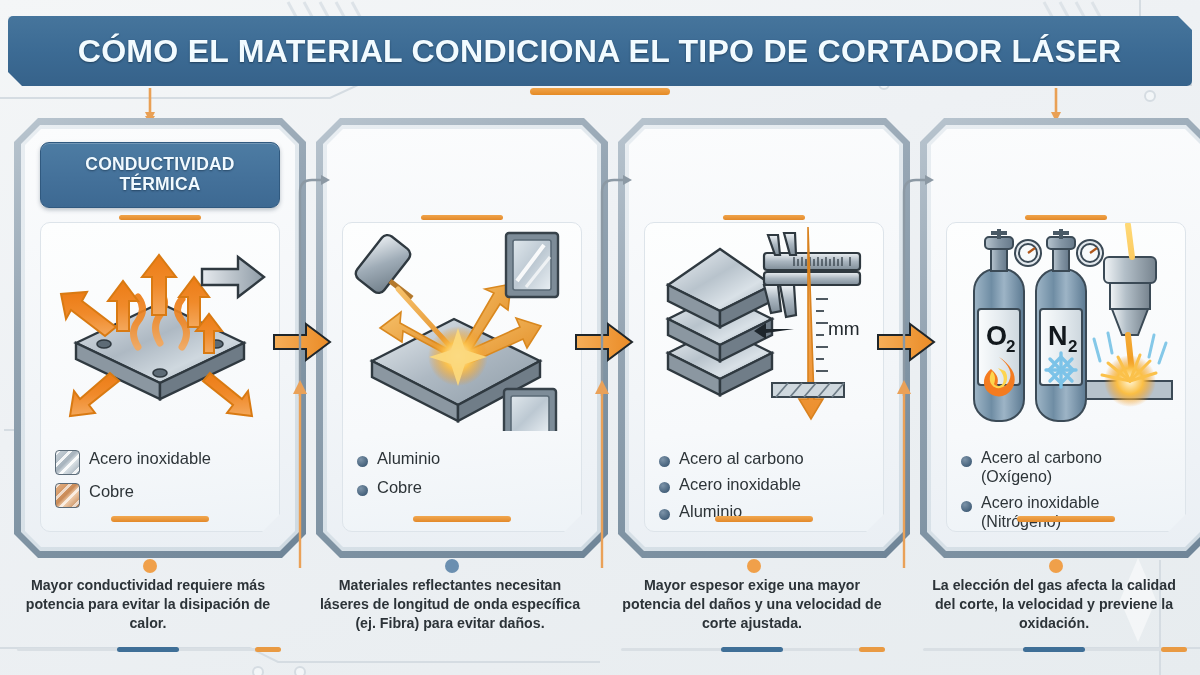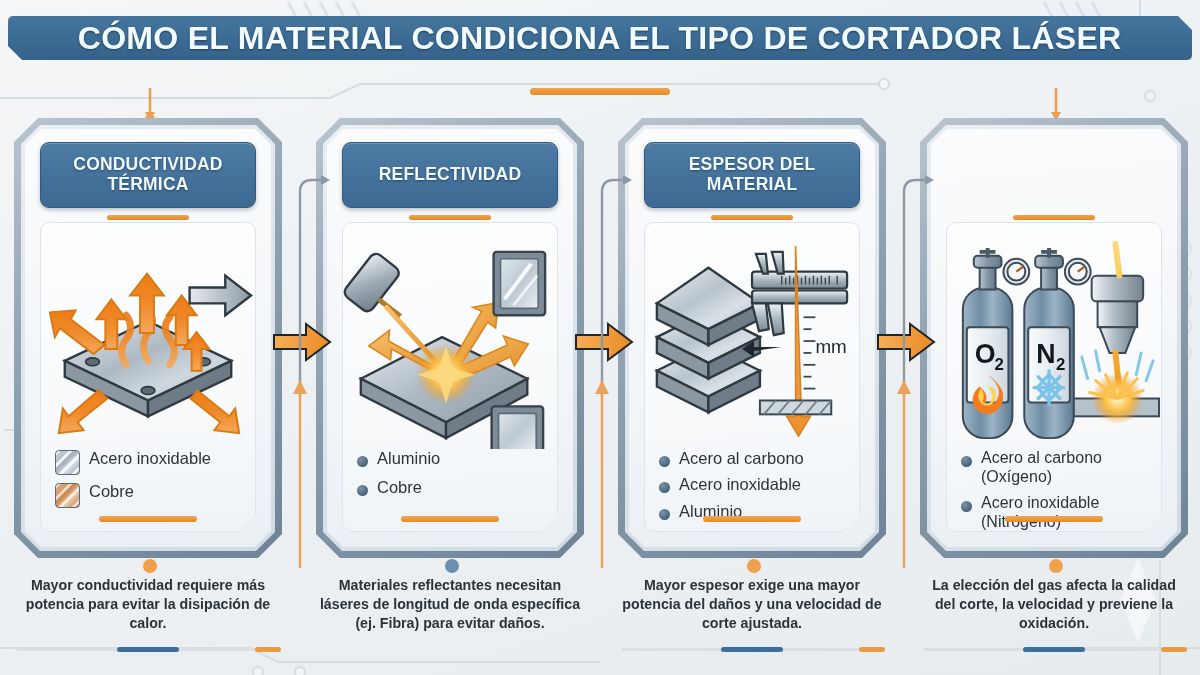--- a/index.html
+++ b/index.html
@@ -13,21 +13,21 @@
     width: 1200px; height: 675px;
     background: linear-gradient(160deg, #f4f6f7 0%, #eef1f4 40%, #e7ecef 100%);
   }
 
   
   .bg-svg { position: absolute; inset: 0; width: 1200px; height: 675px; }
 
   
   .title-bar {
     position: absolute; left: 8px; top: 16px;
-    width: 1184px; height: 44px;
+    width: 1184px; height: 70px;
     background: linear-gradient(180deg, #46759c 0%, #3c6b94 50%, #36628a 100%);
     border-radius: 5px;
     box-shadow: 0 3px 7px rgba(40,60,80,.35);
     display: flex; align-items: center; justify-content: center;
     clip-path: polygon(0 0, calc(100% - 14px) 0, 100% 14px, 100% 100%,
                        14px 100%, 0 calc(100% - 14px));
   }
   .title-text {
     color: #f2fbff;
     font-size: 31.5px;
@@ -38,21 +38,21 @@
     transform: scaleX(1.02);
   }
   .title-underline {
     position: absolute; left: 50%; top: 88px; transform: translateX(-50%);
     width: 140px; height: 7px; border-radius: 4px;
     background: linear-gradient(180deg, #f0a44a, #e58a25);
   }
 
   
   .card-outer {
-    position: absolute; top: 118px; width: 268px; height: 440px; border-radius: 22px;
+    position: absolute; top: 118px; width: 292px; height: 440px; border-radius: 22px;
   }
   .frame-a {
     position: absolute; inset: 0;
     background: linear-gradient(150deg, #b9c5cf 0%, #96a6b4 35%, #7f93a3 70%, #6e8497 100%);
     clip-path: polygon(24px 0, calc(100% - 24px) 0, 100% 24px,
                        100% calc(100% - 24px), calc(100% - 24px) 100%,
                        24px 100%, 0 calc(100% - 24px), 0 24px);
     box-shadow: 0 4px 10px rgba(60,80,100,.28);
   }
   .frame-b {
@@ -98,21 +98,21 @@
     clip-path: polygon(0 0, 100% 0, 100% calc(100% - 18px),
                        calc(100% - 18px) 100%, 0 100%);
     overflow: hidden;
   }
   .body-accent {
     position: absolute; left: 50%; transform: translateX(-50%);
     bottom: 9px; width: 98px; height: 6px; border-radius: 3px;
     background: linear-gradient(180deg, #f1a851, #e3892a);
   }
 
-  .illus { position: absolute; left: 0; right: 0; top: 18px; height: 208px; }
+  .illus { position: absolute; left: 0; right: 0; top: 0; height: 208px; }
   .illus svg { display: block; width: 100%; height: 100%; }
 
   .legend {
     position: absolute; left: 14px; right: 10px; top: 214px; margin-top: 12px;
   }
   .legend-row {
     display: flex; align-items: flex-start; gap: 9px;
     margin-bottom: 7px;
   }
   .legend-row.tight { margin-bottom: 10px; }
@@ -302,23 +302,20 @@
       </div>
       <div class="body-accent"></div>
     </div>
   </div>
 
   <div class="card-outer" style="left:316px">
     <div class="frame-a"></div>
     <div class="frame-b"></div>
     <div class="frame-c"></div>
 
-    <div class="card-head">
-      <div class="card-head-text" style="white-space:pre-line">REFLECTIVIDAD</div>
-    </div>
     <div class="head-accent"></div>
 
     <div class="card-body">
       <div class="illus">
         <svg viewBox="0 0 216 208">
           <defs>
             <linearGradient id="steelTop2" x1="0" y1="0" x2="1" y2="1">
               <stop offset="0" stop-color="#e7edf1"></stop>
                 <stop offset=".5" stop-color="#aeb9c3"></stop>
               <stop offset="1" stop-color="#8e9ca7"></stop>
@@ -393,24 +390,20 @@
       </div>
       <div class="body-accent"></div>
     </div>
   </div>
 
   <div class="card-outer" style="left:618px">
     <div class="frame-a"></div>
     <div class="frame-b"></div>
     <div class="frame-c"></div>
 
-    <div class="card-head">
-      <div class="card-head-text" style="white-space:pre-line">ESPESOR DEL
-MATERIAL</div>
-    </div>
     <div class="head-accent"></div>
 
     <div class="card-body">
       <div class="illus">
         <svg viewBox="0 0 216 208">
           <defs>
             <linearGradient id="sheetG" x1="0" y1="0" x2="1" y2="1">
               <stop offset="0" stop-color="#f0f4f7"></stop>
                 <stop offset=".45" stop-color="#b8c3cc"></stop>
               <stop offset=".7" stop-color="#d9e1e7"></stop>

